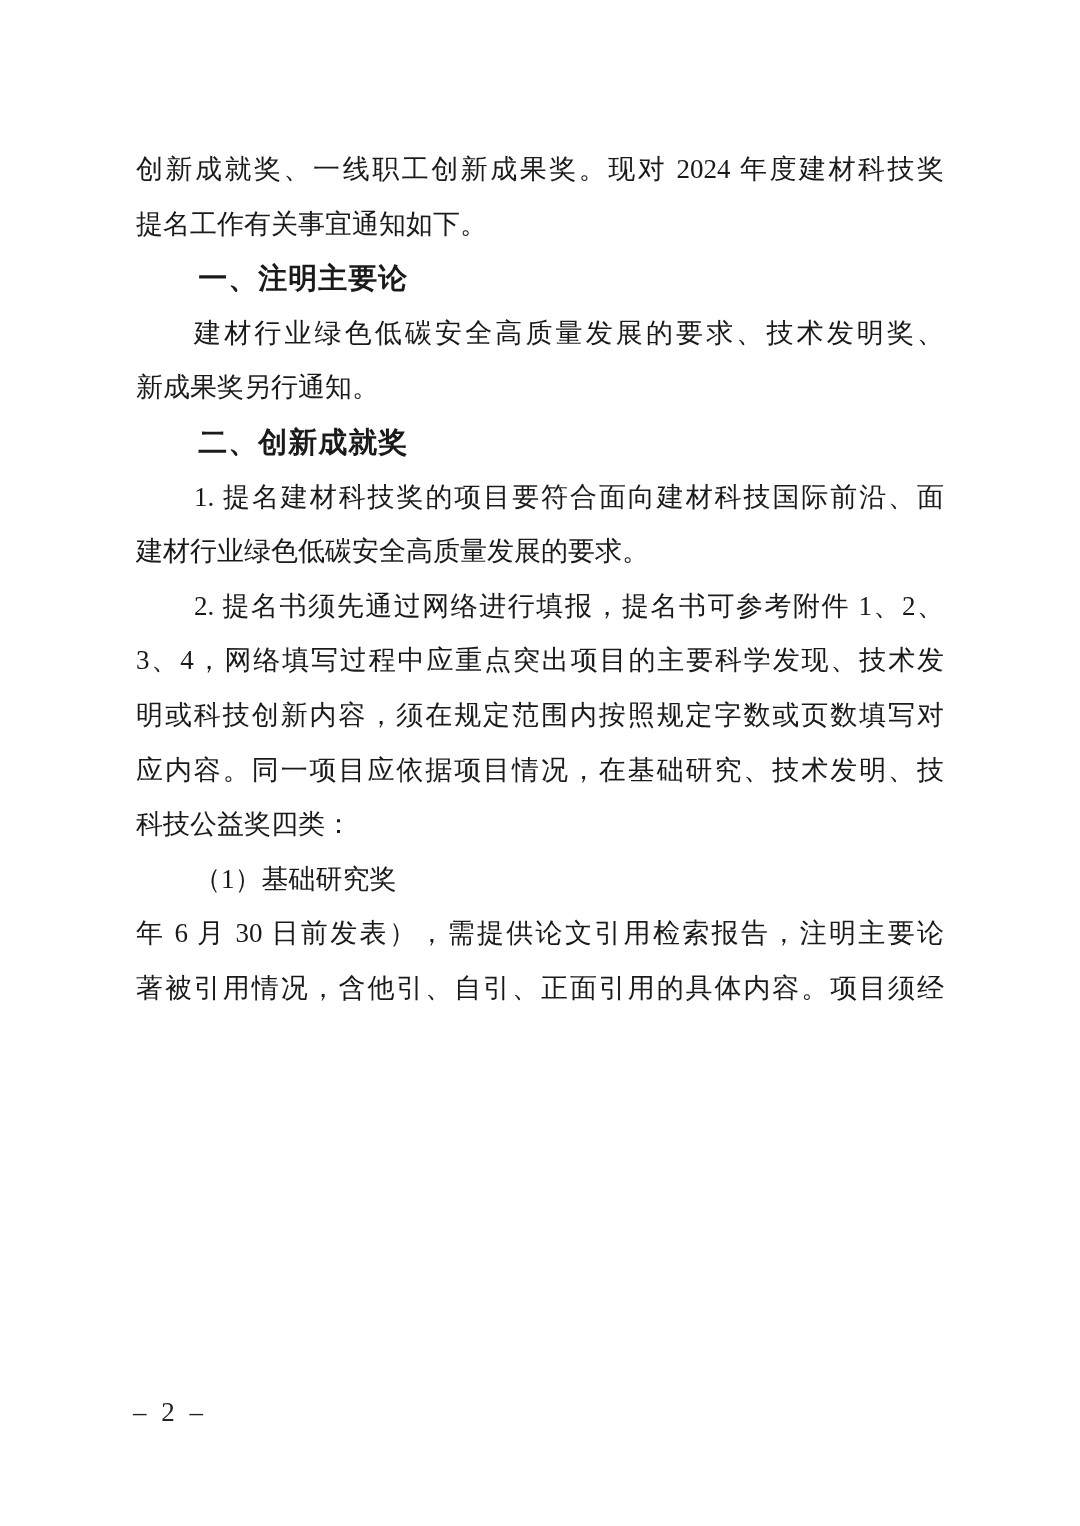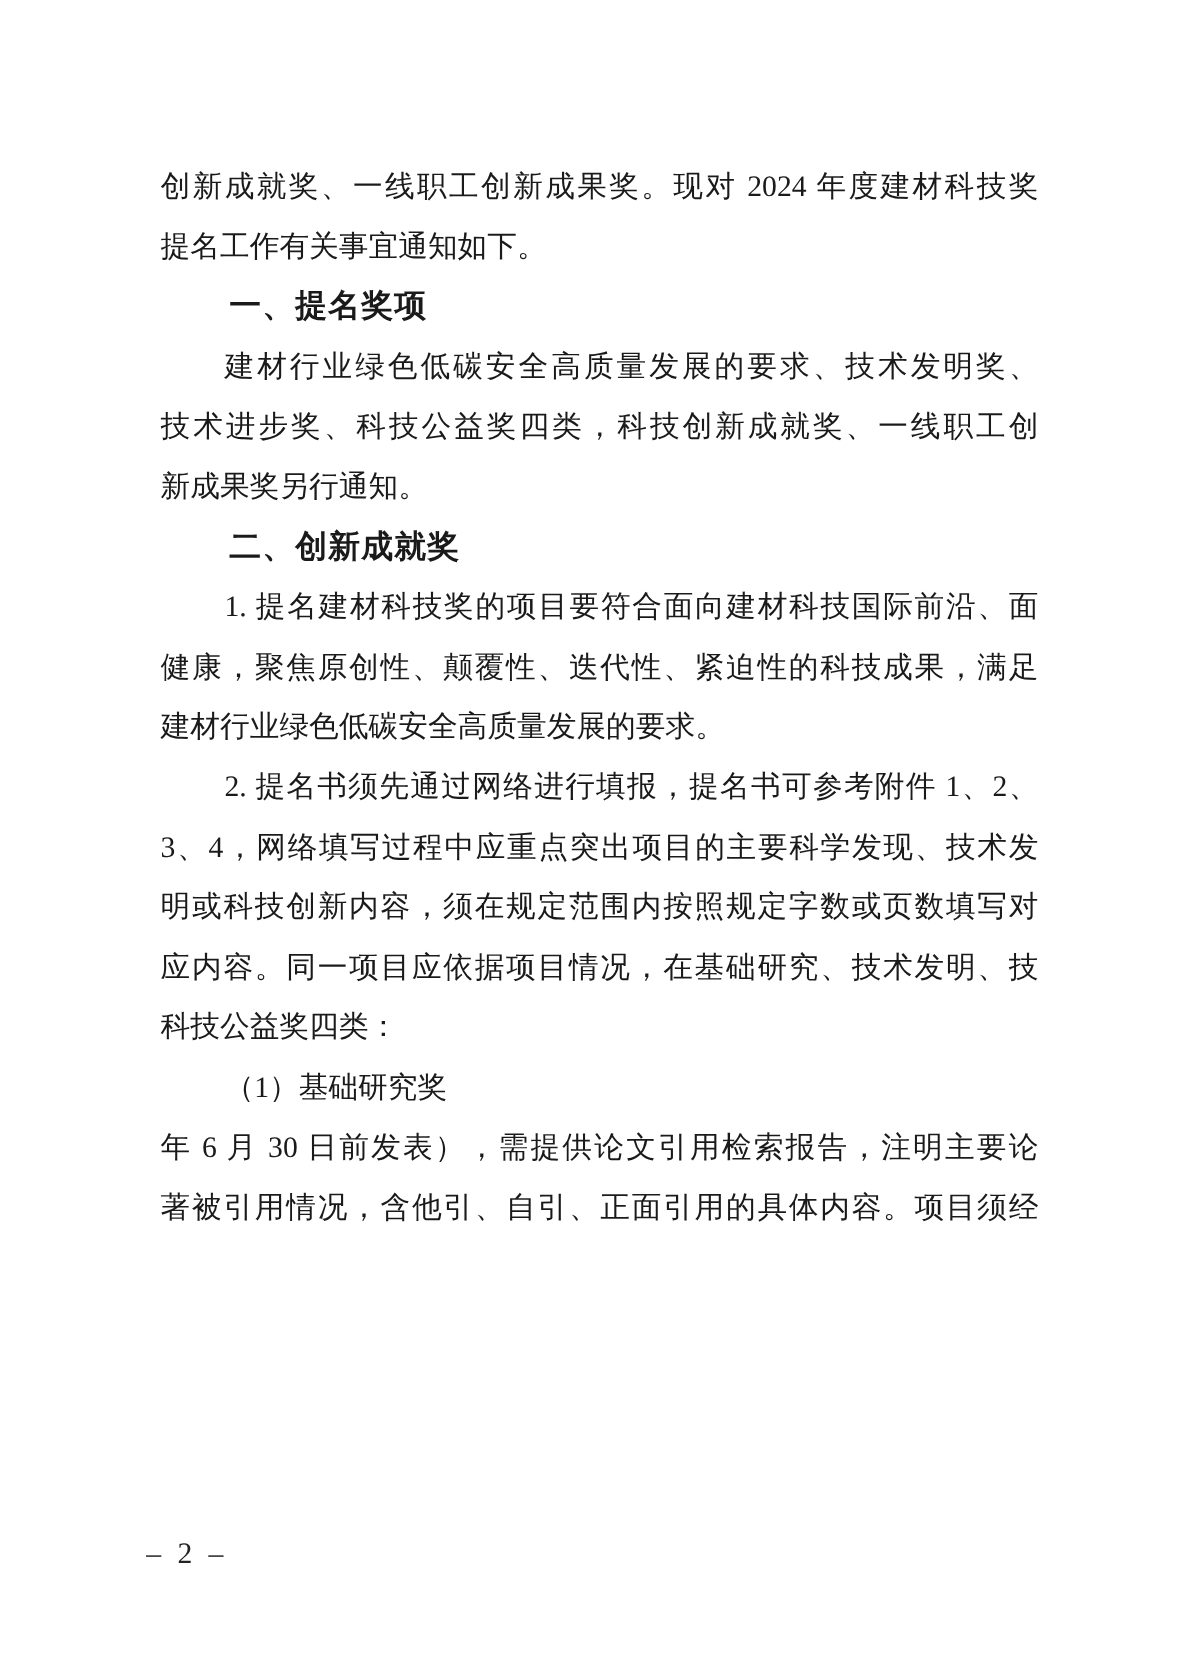--- a/index.html
+++ b/index.html
@@ -24,21 +24,20 @@
     height: 54.6px;
     line-height: 54.6px;
     font-size: 27px;
     color: #1a1a1a;
     font-family: "Liberation Serif", "DejaVu Serif", serif;
     text-align: justify;
     text-align-last: justify;
     -moz-text-align-last: justify;
     overflow: hidden;
     white-space: normal;
-    margin-left: 10px;
   }
   .line.no-stretch {
     text-align-last: left;
     -moz-text-align-last: left;
   }
   .line.indent {
     text-indent: 2.15em;
   }
   .line.heading {
     font-family: "Liberation Sans", "DejaVu Sans", sans-serif;
@@ -60,27 +59,25 @@
     font-family: "Liberation Serif", "DejaVu Serif", serif;
   }
 </style>
 </head>
 <body>
 
 <div class="page">
   <div class="doc-body">
       <div class="line">创新成就奖、一线职工创新成果奖。现对 2024 年度建材科技奖</div>
       <div class="line no-stretch">提名工作有关事宜通知如下。</div>
-      <div class="line heading indent no-stretch">一、提名奖项</div>
+      <div class="line heading indent no-stretch">一、注明主要论</div>
       <div class="line indent">建材行业绿色低碳安全高质量发展的要求、技术发明奖、</div>
-      <div class="line">技术进步奖、科技公益奖四类，科技创新成就奖、一线职工创</div>
       <div class="line no-stretch">新成果奖另行通知。</div>
       <div class="line heading indent no-stretch">二、创新成就奖</div>
       <div class="line indent">1. 提名建材科技奖的项目要符合面向建材科技国际前沿、面</div>
-      <div class="line">健康，聚焦原创性、颠覆性、迭代性、紧迫性的科技成果，满足</div>
       <div class="line no-stretch">建材行业绿色低碳安全高质量发展的要求。</div>
       <div class="line indent">2. 提名书须先通过网络进行填报，提名书可参考附件 1、2、</div>
       <div class="line">3、4，网络填写过程中应重点突出项目的主要科学发现、技术发</div>
       <div class="line">明或科技创新内容，须在规定范围内按照规定字数或页数填写对</div>
       <div class="line">应内容。同一项目应依据项目情况，在基础研究、技术发明、技</div>
       <div class="line no-stretch">科技公益奖四类：</div>
       <div class="line indent no-stretch">（1）基础研究奖</div>
       <div class="line">年 6 月 30 日前发表），需提供论文引用检索报告，注明主要论</div>
       <div class="line">著被引用情况，含他引、自引、正面引用的具体内容。项目须经</div>
     </div>

